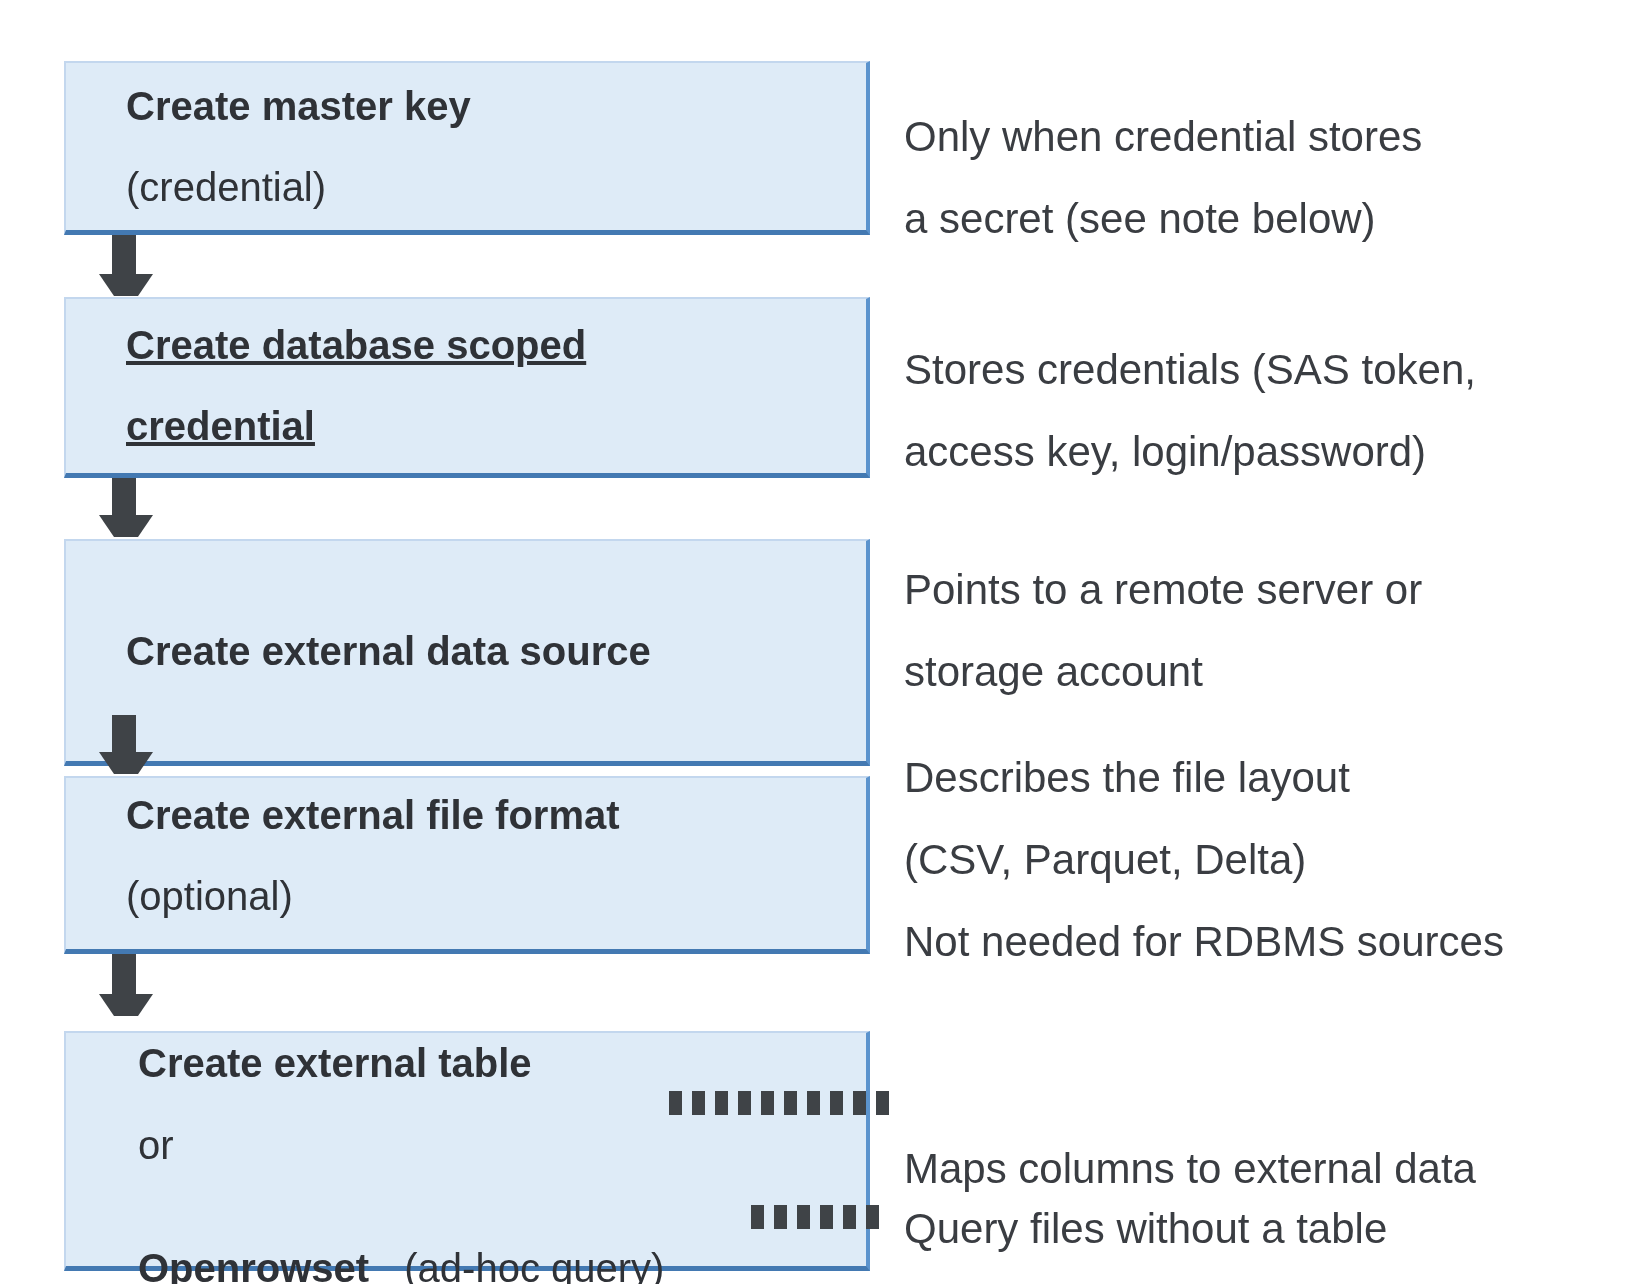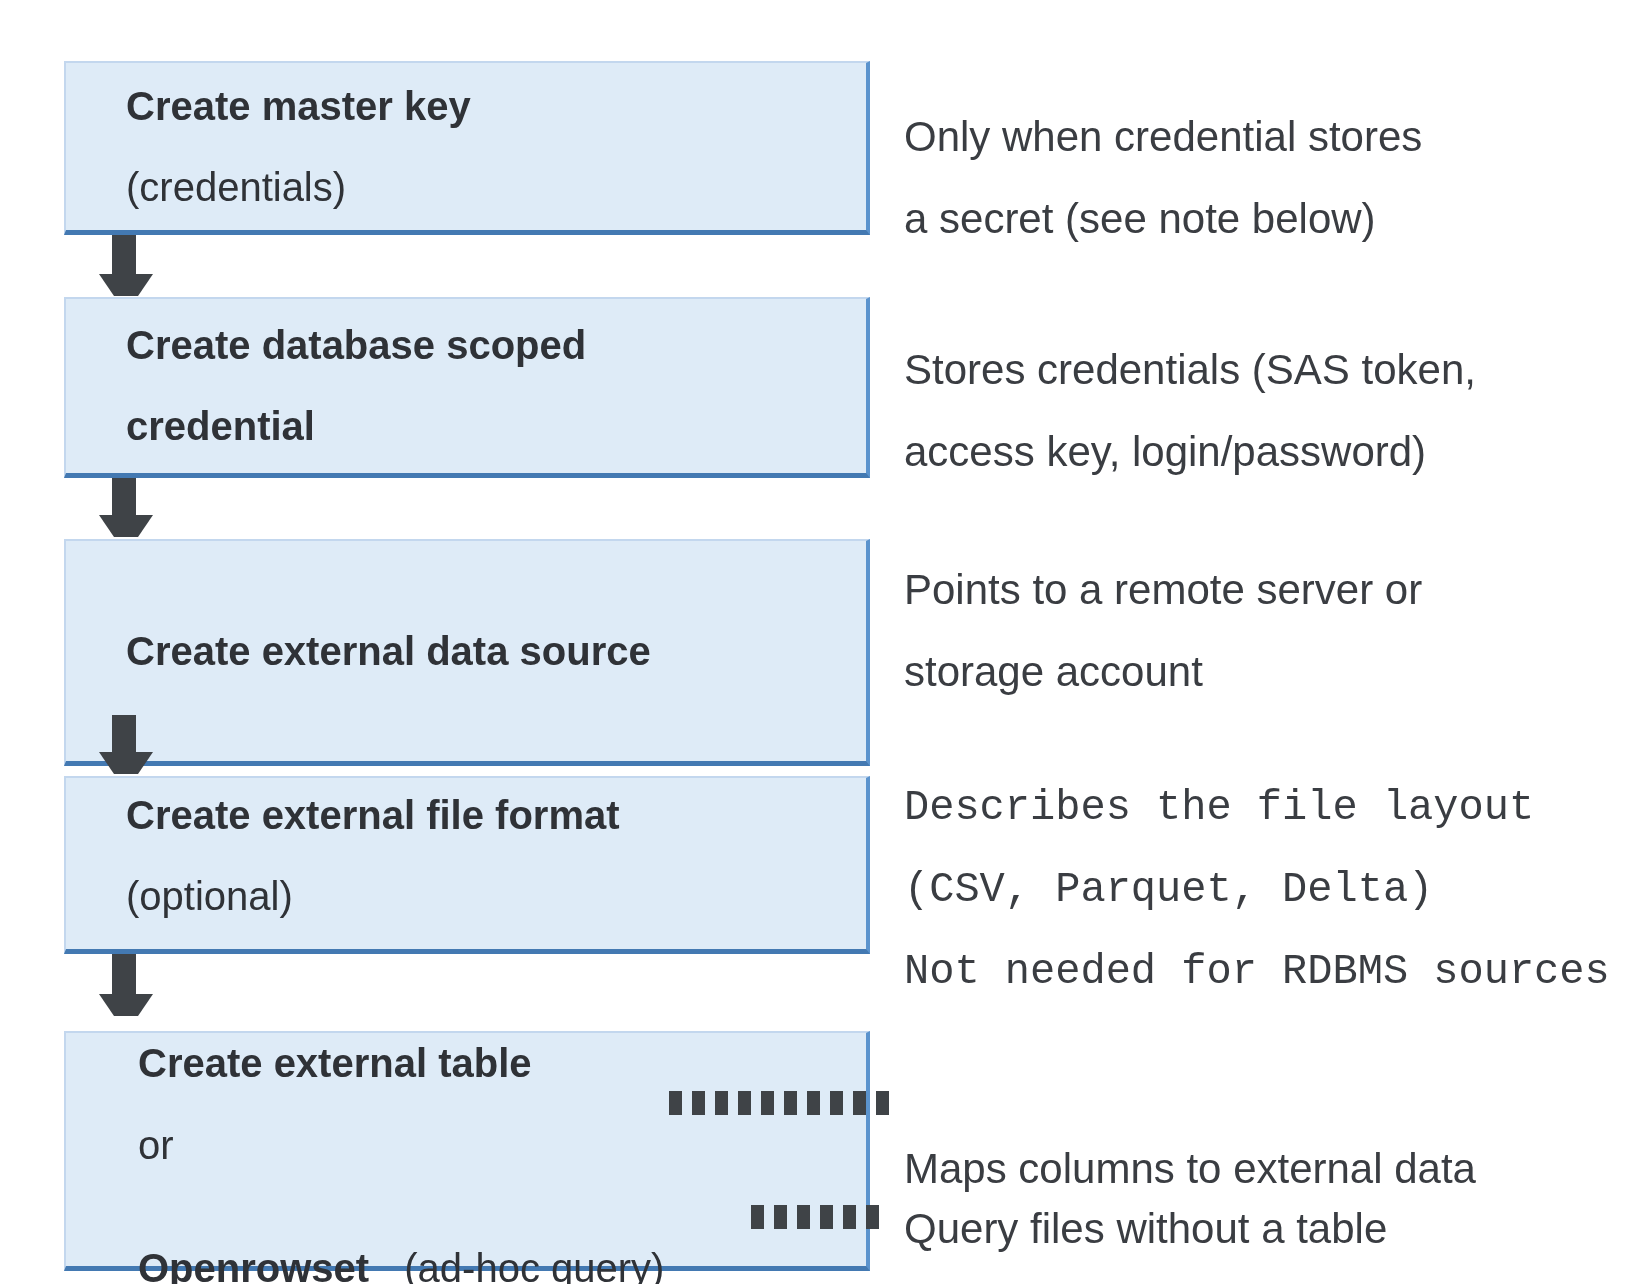--- a/index.html
+++ b/index.html
@@ -71,26 +71,26 @@
   .box5-line { white-space: nowrap; }
   .bold { font-weight: bold; }
 </style>
 </head>
 <body>
 
 <div class="canvas">
 
   <div class="flow-box" style="top:37px; height:174px;">
     <div class="title">Create master key</div>
-    <div class="qualifier">(credentials)</div>
+    <div class="qualifier">(credential)</div>
   </div>
   <div class="arrow-stem" style="left:88px; top:211px; height:42px;"></div>
   <div class="arrow-head" style="left:75px; top:250px;"></div>
 
-  <div class="flow-box" style="top:273px; height:181px;">
+  <div class="flow-box" style="top:273px; height:181px;text-decoration:underline;">
     <div class="title">Create database scoped</div>
     <div class="title">credential</div>
   </div>
   <div class="arrow-stem" style="left:88px; top:454px; height:40px;"></div>
   <div class="arrow-head" style="left:75px; top:491px;"></div>
 
   <div class="flow-box" style="top:515px; height:227px;">
     <div class="title">Create external data source</div>
   </div>
   <div class="arrow-stem" style="left:88px; top:691px; height:40px;"></div>
@@ -126,21 +126,21 @@
   <div class="note" style="top:293px;">
     <div>Stores credentials (SAS token,</div>
     <div>access key, login/password)</div>
   </div>
 
   <div class="note" style="top:513px;">
     <div>Points to a remote server or</div>
     <div>storage account</div>
   </div>
 
-  <div class="note" style="top:731px;font-family:Liberation Mono, monospace;">
+  <div class="note" style="top:701px;">
     <div>Describes the file layout</div>
     <div>(CSV, Parquet, Delta)</div>
     <div>Not needed for RDBMS sources</div>
   </div>
 
   <div class="note" style="top:1092px;">
     <div>Maps columns to external data</div>
   </div>
 
   <div class="note" style="top:1152px;">

